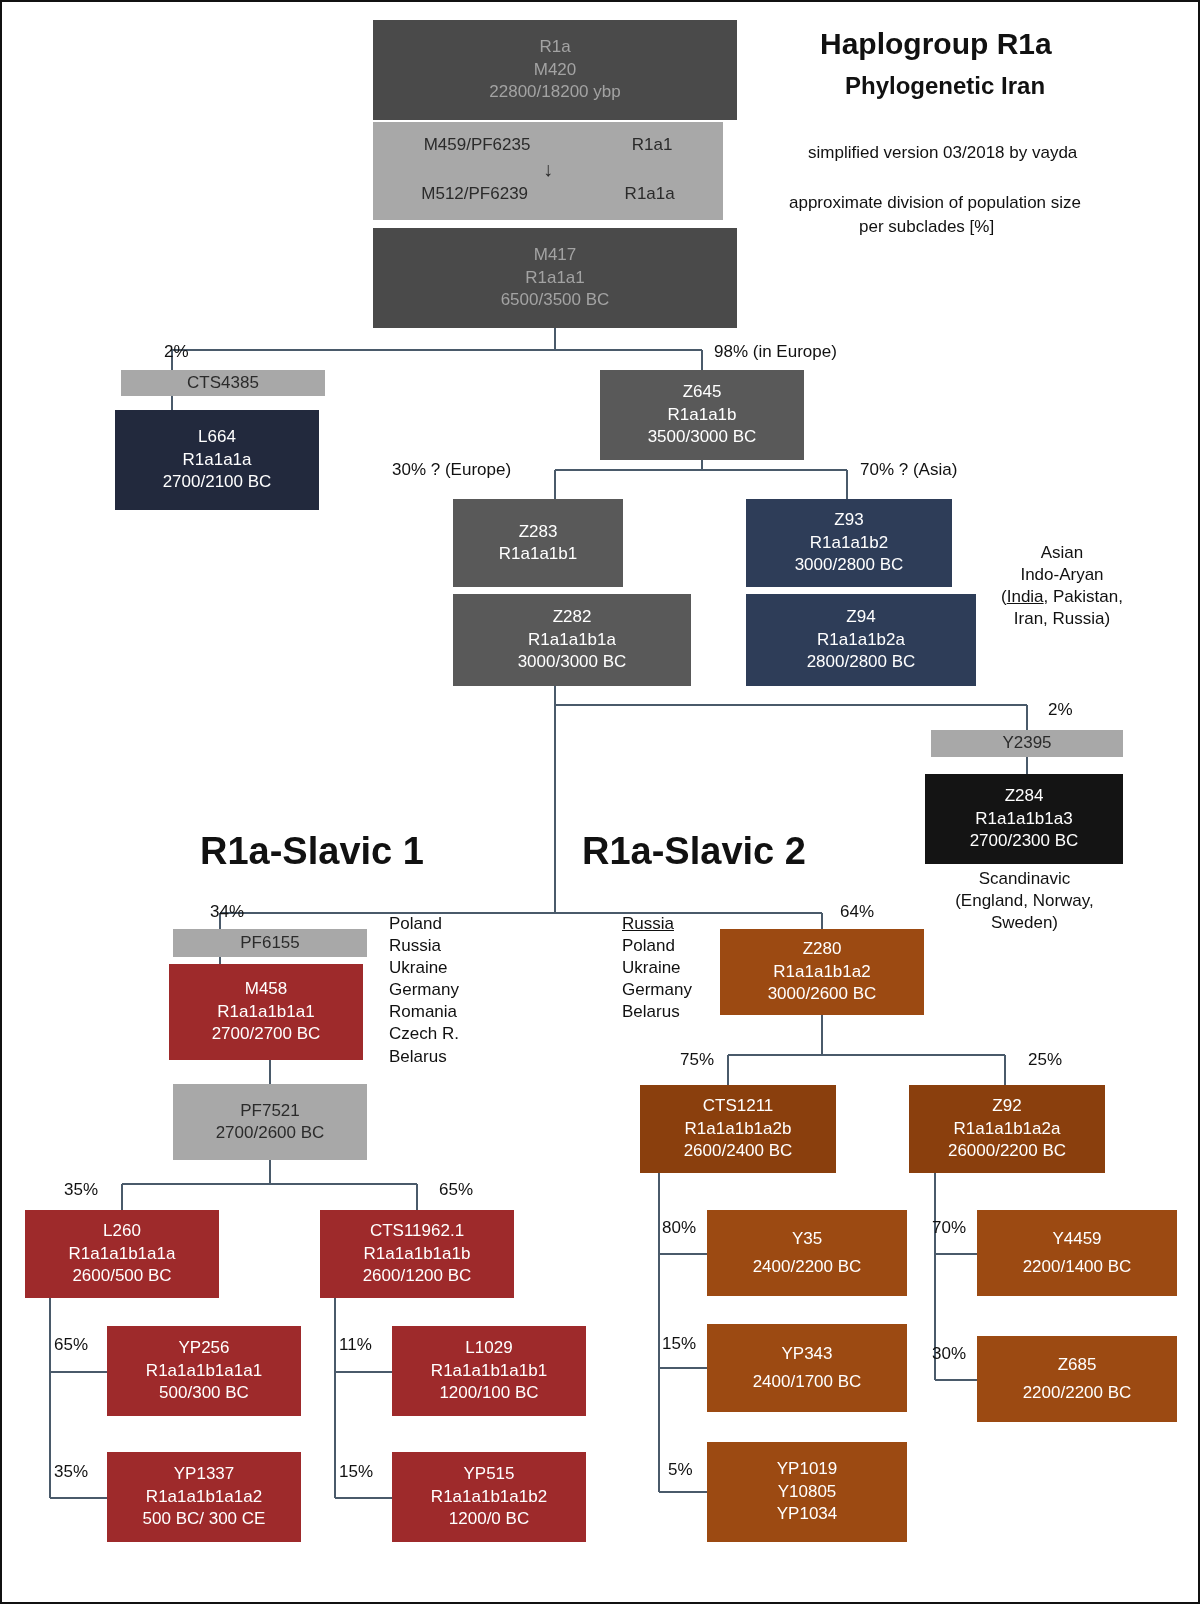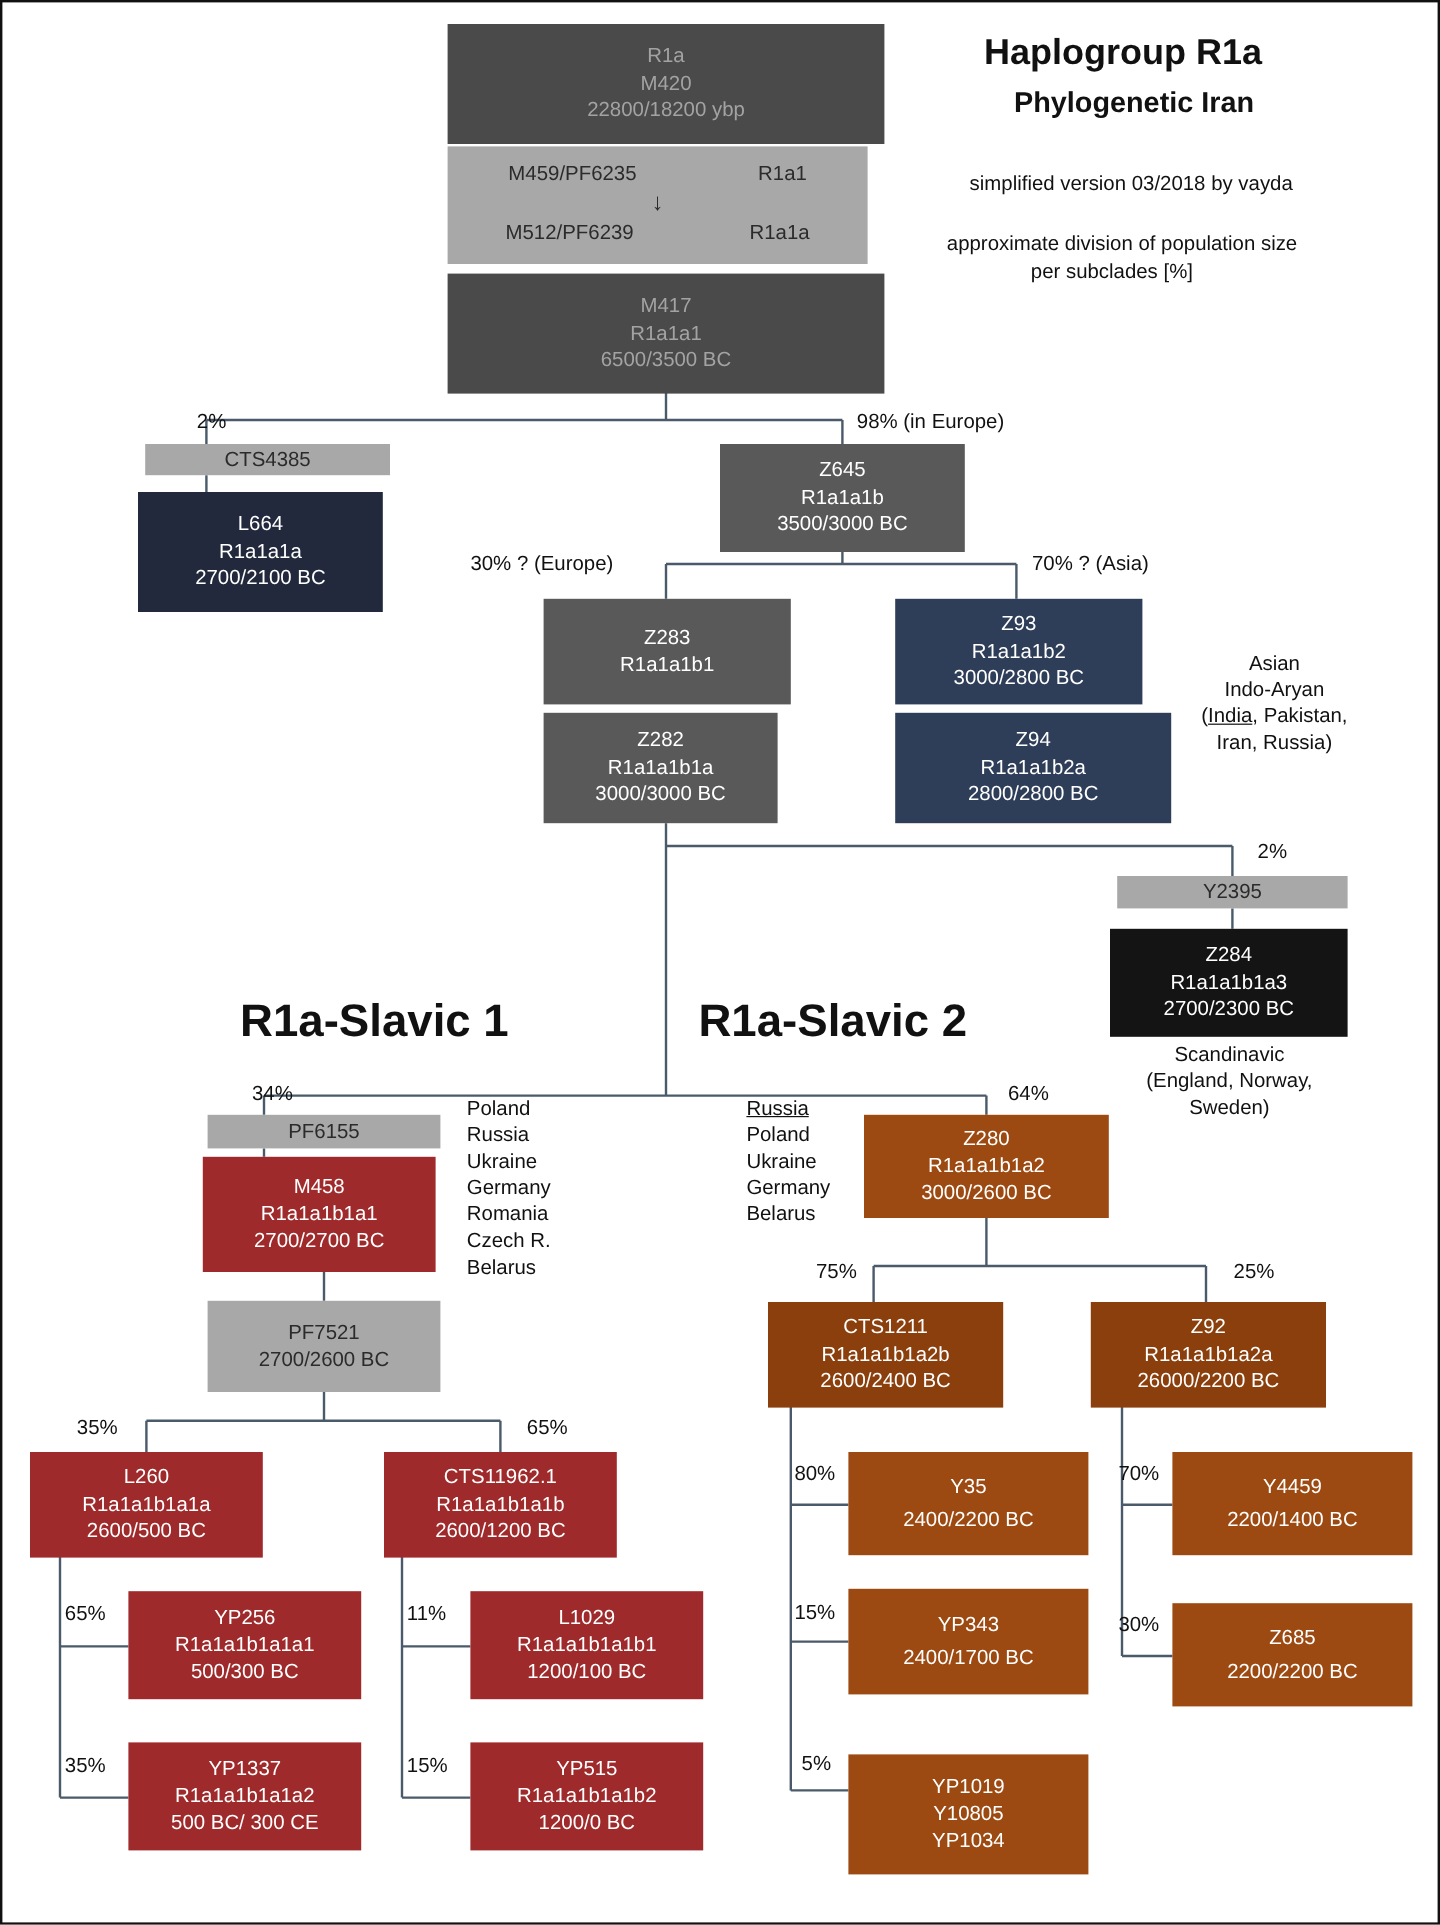--- a/index.html
+++ b/index.html
@@ -208,25 +208,25 @@
 
   <div class="node n-midgray" style="left:598px; top:368px; width:204px; height:90px;">
     <span class="ln">Z645</span>
     <span class="ln">R1a1a1b</span>
     <span class="ln">3500/3000 BC</span>
   </div>
 
   <div class="pct" style="left:390px; top:458px;">30% ?   (Europe)</div>
   <div class="pct" style="left:858px; top:458px;">70% ?   (Asia)</div>
 
-  <div class="node n-midgray" style="left:451px; top:497px; width:206px; height:88px;">
+  <div class="node n-midgray" style="left:451px; top:497px; width:170px; height:88px;">
     <span class="ln">Z283</span>
     <span class="ln">R1a1a1b1</span>
   </div>
-  <div class="node n-midgray" style="left:451px; top:592px; width:195px; height:92px;">
+  <div class="node n-midgray" style="left:451px; top:592px; width:238px; height:92px;">
     <span class="ln">Z282</span>
     <span class="ln">R1a1a1b1a</span>
     <span class="ln">3000/3000 BC</span>
   </div>
 
   <div class="node n-blue" style="left:744px; top:497px; width:206px; height:88px;">
     <span class="ln">Z93</span>
     <span class="ln">R1a1a1b2</span>
     <span class="ln">3000/2800 BC</span>
   </div>
@@ -352,21 +352,21 @@
   <div class="node n-brown" style="left:705px; top:1208px; width:200px; height:86px;">
     <span class="ln">Y35</span>
     <span class="ln" style="height:6px;"></span>
     <span class="ln">2400/2200 BC</span>
   </div>
   <div class="node n-brown" style="left:705px; top:1322px; width:200px; height:88px;">
     <span class="ln">YP343</span>
     <span class="ln" style="height:6px;"></span>
     <span class="ln">2400/1700 BC</span>
   </div>
-  <div class="node n-brown" style="left:705px; top:1440px; width:200px; height:100px;margin-top:20px;">
+  <div class="node n-brown" style="left:705px; top:1440px; width:200px; height:100px;">
     <span class="ln">YP1019</span>
     <span class="ln">Y10805</span>
     <span class="ln">YP1034</span>
   </div>
   <div class="node n-brown" style="left:975px; top:1208px; width:200px; height:86px;">
     <span class="ln">Y4459</span>
     <span class="ln" style="height:6px;"></span>
     <span class="ln">2200/1400 BC</span>
   </div>
   <div class="node n-brown" style="left:975px; top:1334px; width:200px; height:86px;">

